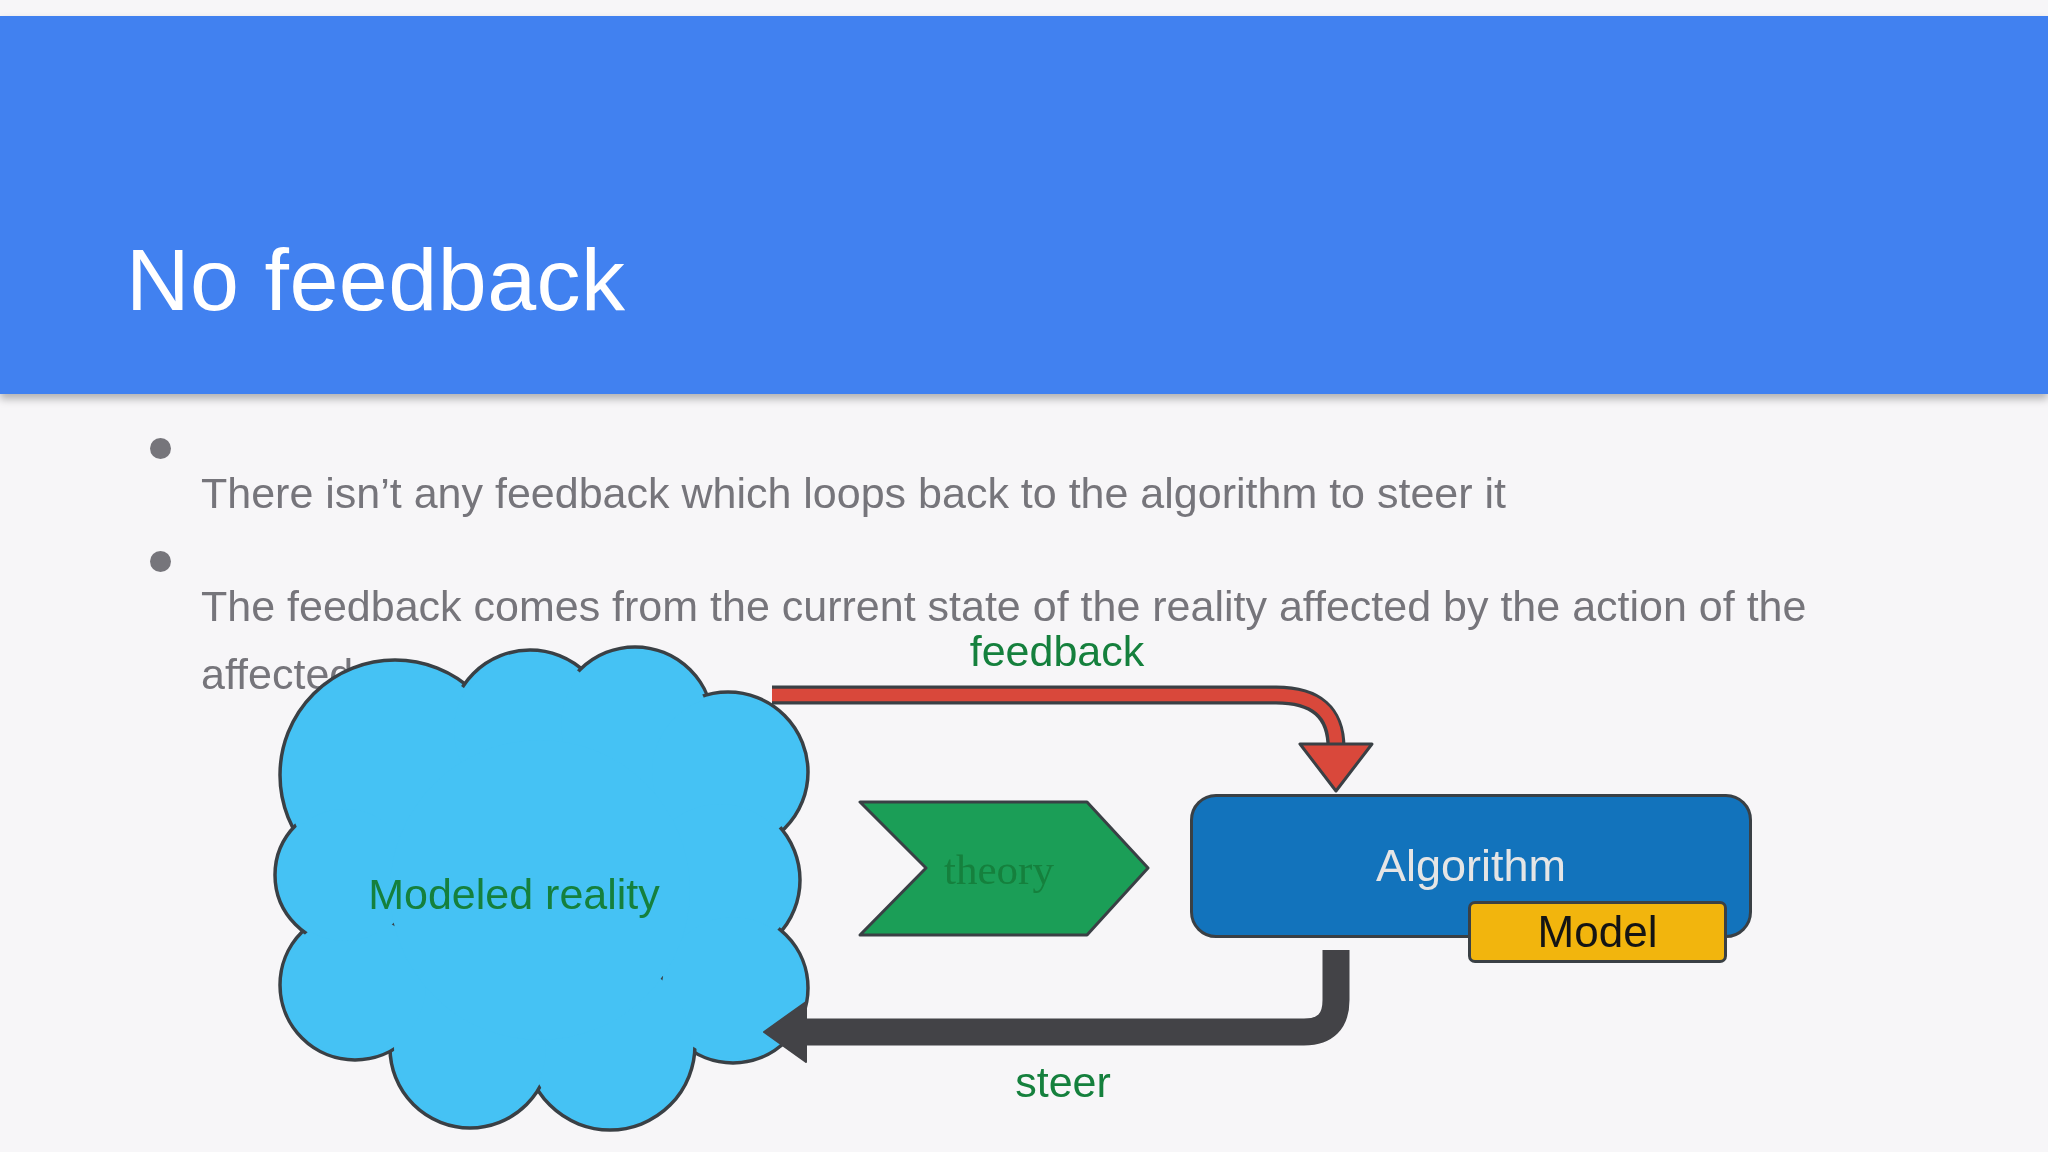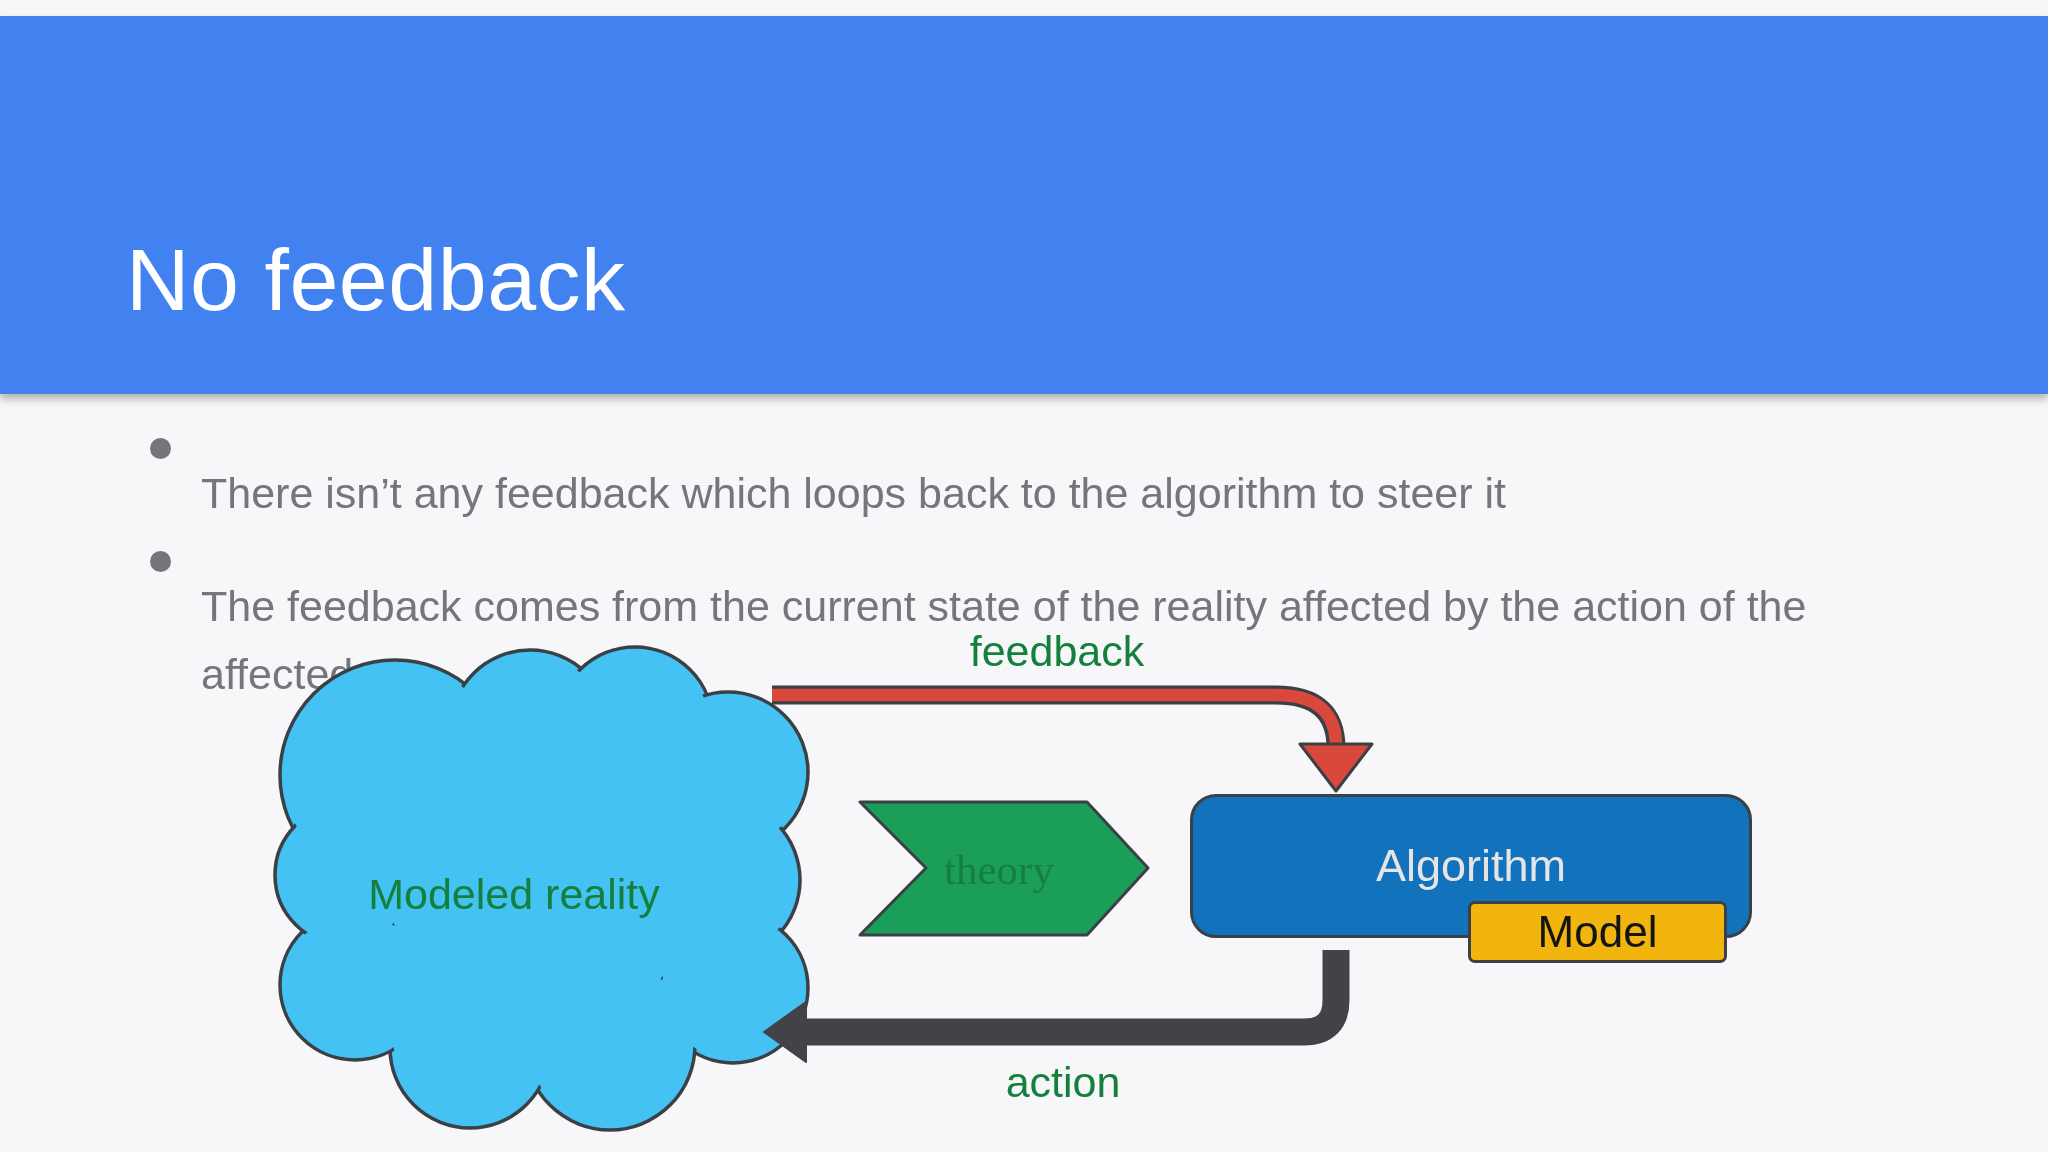--- a/index.html
+++ b/index.html
@@ -141,15 +141,15 @@
   <div class="algorithm-box">
     <span>Algorithm</span>
   </div>
   <div class="model-box">
     <span>Model</span>
   </div>
 
   <div class="diagram-label" style="left:514px; top:894px;">Modeled reality</div>
   <div class="diagram-label" style="left:999px; top:869px;font-family:Liberation Serif, serif;">theory</div>
   <div class="diagram-label" style="left:1057px; top:651px;">feedback</div>
-  <div class="diagram-label" style="left:1063px; top:1082px;">action</div>
+  <div class="diagram-label" style="left:1063px; top:1082px;">steer</div>
 
 </div>
 
 </body></html>

